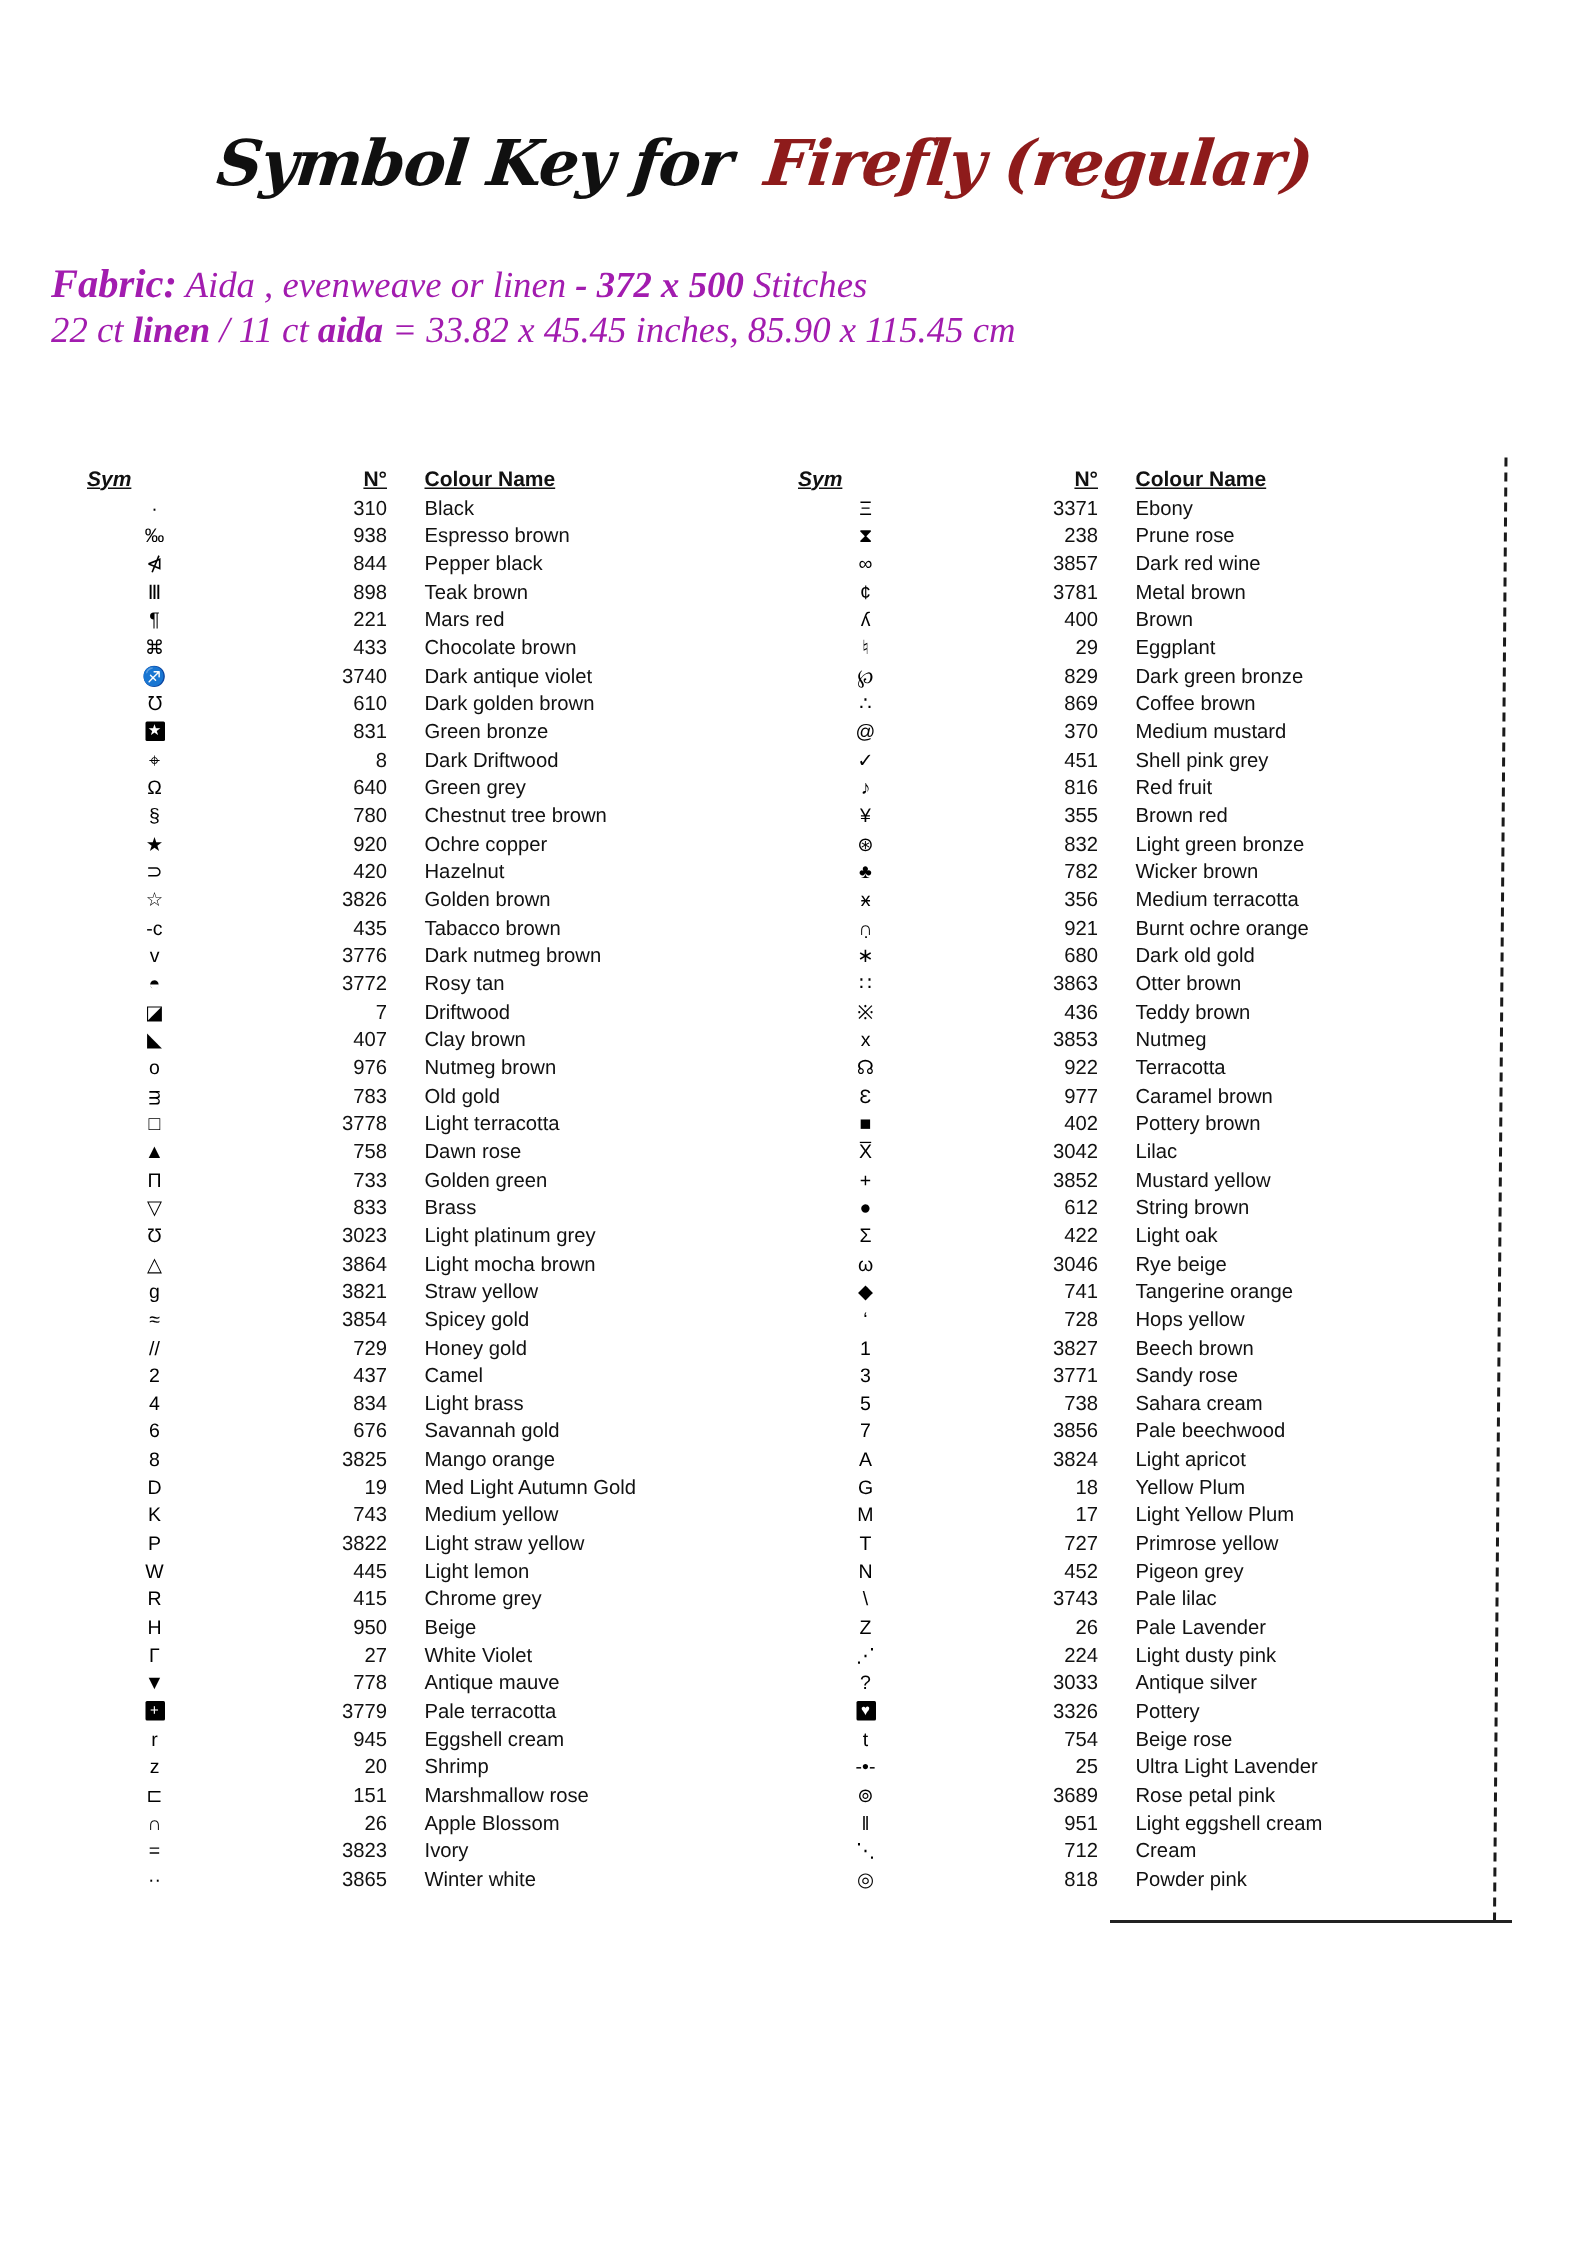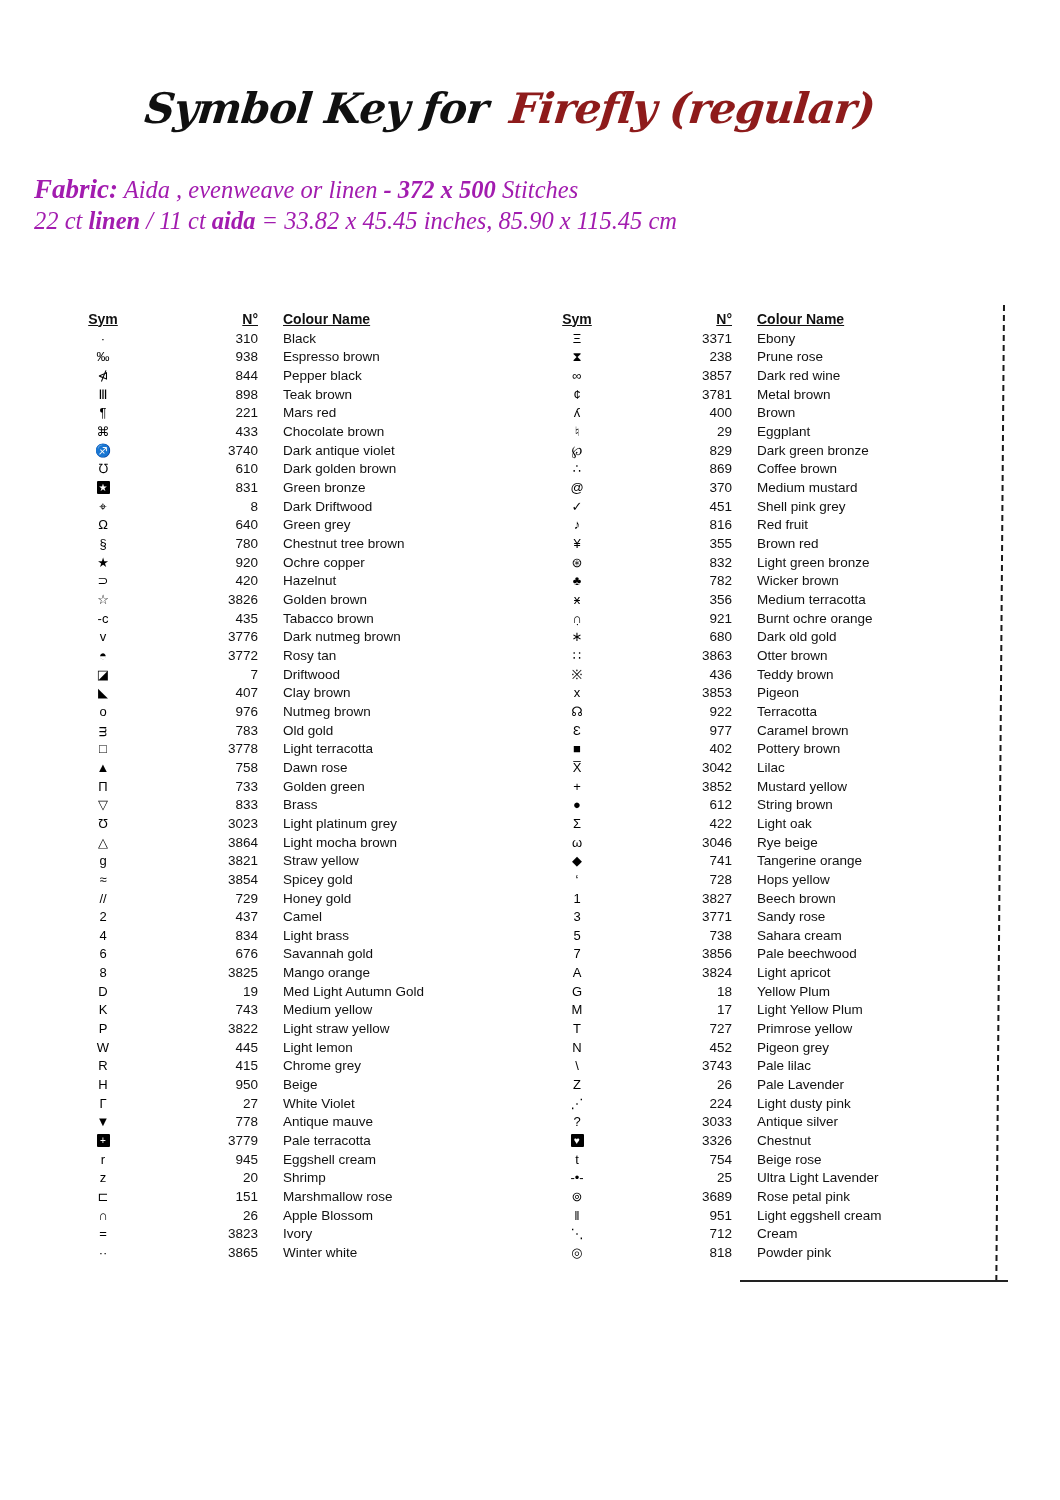--- a/index.html
+++ b/index.html
@@ -22,21 +22,21 @@
   .fabric-line .b{font-weight:bold;}
   .fabric-line .lead{font-size:27px;}
 
   
   .key-table{position:absolute;top:308px;width:452px;}
   #key-table-0{left:58px;}
   #key-table-1{left:532px;}
   .khead,.krow{display:grid;grid-template-columns:90px 110px auto;align-items:center;}
   .khead{height:21px;font-weight:bold;font-size:14px;}
   .khead span{text-decoration:underline;}
-  .khead .h-sym{text-align:center;}
+  .khead .h-sym{font-style:italic;}
   .khead .h-no{text-align:right;}
   .khead .h-name{padding-left:25px;}
   .krow{height:18.66px;font-size:13.5px;}
   .cell-sym{text-align:center;font-size:13px;color:#000;line-height:1;}
   .cell-sym.inv{justify-self:center;background:#000;color:#fff;width:13px;height:13px;
                 line-height:13px;font-size:10px;border-radius:1px;}
   .cell-no{text-align:right;font-variant-numeric:tabular-nums;}
   .cell-name{padding-left:25px;white-space:nowrap;}
 
   
@@ -419,21 +419,21 @@
           <span class="cell-name">Otter brown</span>
         </div>
         <div class="krow">
           <span class="cell-sym">※</span>
           <span class="cell-no">436</span>
           <span class="cell-name">Teddy brown</span>
         </div>
         <div class="krow">
           <span class="cell-sym">x</span>
           <span class="cell-no">3853</span>
-          <span class="cell-name">Pigeon</span>
+          <span class="cell-name">Nutmeg</span>
         </div>
         <div class="krow">
           <span class="cell-sym">☊</span>
           <span class="cell-no">922</span>
           <span class="cell-name">Terracotta</span>
         </div>
         <div class="krow">
           <span class="cell-sym">Ɛ</span>
           <span class="cell-no">977</span>
           <span class="cell-name">Caramel brown</span>
@@ -539,21 +539,21 @@
           <span class="cell-name">Light dusty pink</span>
         </div>
         <div class="krow">
           <span class="cell-sym">?</span>
           <span class="cell-no">3033</span>
           <span class="cell-name">Antique silver</span>
         </div>
         <div class="krow">
           <span class="cell-sym inv">♥</span>
           <span class="cell-no">3326</span>
-          <span class="cell-name">Chestnut</span>
+          <span class="cell-name">Pottery</span>
         </div>
         <div class="krow">
           <span class="cell-sym">t</span>
           <span class="cell-no">754</span>
           <span class="cell-name">Beige rose</span>
         </div>
         <div class="krow">
           <span class="cell-sym">-•-</span>
           <span class="cell-no">25</span>
           <span class="cell-name">Ultra Light Lavender</span>

